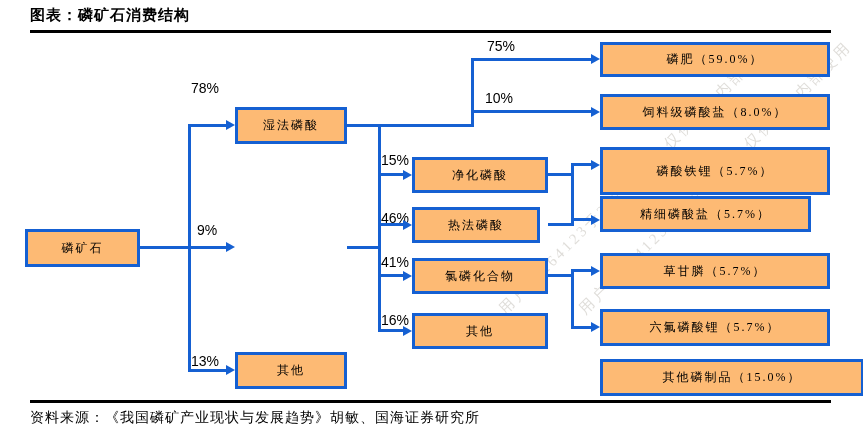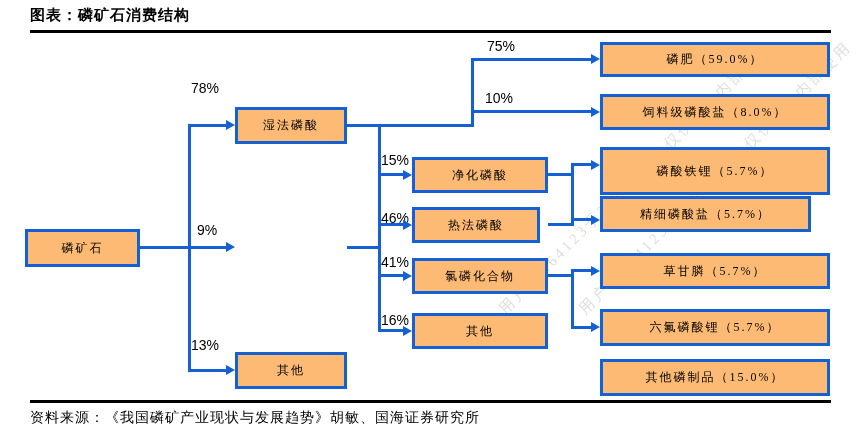--- a/index.html
+++ b/index.html
@@ -55,42 +55,42 @@
   <div class="hl" style="left:571px;top:163px;width:20px;"></div>
   <div class="hl" style="left:571px;top:218px;width:20px;"></div>
 
   <div class="hl" style="left:548px;top:274px;width:26px;"></div>
   <div class="vl" style="left:571px;top:269px;height:60px;"></div>
   <div class="hl" style="left:571px;top:269px;width:20px;"></div>
   <div class="hl" style="left:571px;top:326px;width:20px;"></div>
 
   <div class="pct" style="left:191px;top:80px;">78%</div>
   <div class="pct" style="left:197px;top:222px;">9%</div>
-  <div class="pct" style="left:191px;top:337px;">13%</div>
+  <div class="pct" style="left:191px;top:353px;">13%</div>
   <div class="pct" style="left:487px;top:38px;">75%</div>
   <div class="pct" style="left:485px;top:90px;">10%</div>
   <div class="pct" style="left:381px;top:152px;">15%</div>
   <div class="pct" style="left:381px;top:210px;">46%</div>
   <div class="pct" style="left:381px;top:254px;">41%</div>
   <div class="pct" style="left:381px;top:304px;margin-top:8px;">16%</div>
 
   <div class="box" style="left:25px;top:229px;width:115px;height:38px;">磷矿石</div>
   <div class="box" style="left:235px;top:107px;width:112px;height:37px;">湿法磷酸</div>
   <div class="box" style="left:235px;top:352px;width:112px;height:37px;">其他</div>
   <div class="box" style="left:412px;top:157px;width:136px;height:36px;">净化磷酸</div>
   <div class="box" style="left:412px;top:207px;width:128px;height:36px;">热法磷酸</div>
   <div class="box" style="left:412px;top:258px;width:136px;height:36px;">氯磷化合物</div>
   <div class="box" style="left:412px;top:313px;width:136px;height:36px;">其他</div>
   <div class="box" style="left:600px;top:42px;width:230px;height:35px;">磷肥（59.0%）</div>
   <div class="box" style="left:600px;top:94px;width:230px;height:36px;">饲料级磷酸盐（8.0%）</div>
   <div class="box" style="left:600px;top:147px;width:230px;height:48px;">磷酸铁锂（5.7%）</div>
   <div class="box" style="left:600px;top:196px;width:211px;height:36px;">精细磷酸盐（5.7%）</div>
   <div class="box" style="left:600px;top:253px;width:230px;height:36px;">草甘膦（5.7%）</div>
   <div class="box" style="left:600px;top:309px;width:230px;height:37px;">六氟磷酸锂（5.7%）</div>
-  <div class="box" style="left:600px;top:359px;width:230px;height:37px;">其他磷制品（15.0%）</div>
+  <div class="box" style="left:600px;top:359px;width:264px;height:37px;">其他磷制品（15.0%）</div>
 
   <div class="ah" style="left:226px;top:120px;"></div>
   <div class="ah" style="left:226px;top:242px;"></div>
   <div class="ah" style="left:226px;top:365px;"></div>
   <div class="ah" style="left:403px;top:170px;"></div>
   <div class="ah" style="left:403px;top:220px;"></div>
   <div class="ah" style="left:403px;top:271px;"></div>
   <div class="ah" style="left:403px;top:326px;"></div>
   <div class="ah" style="left:591px;top:54px;"></div>
   <div class="ah" style="left:591px;top:107px;"></div>

